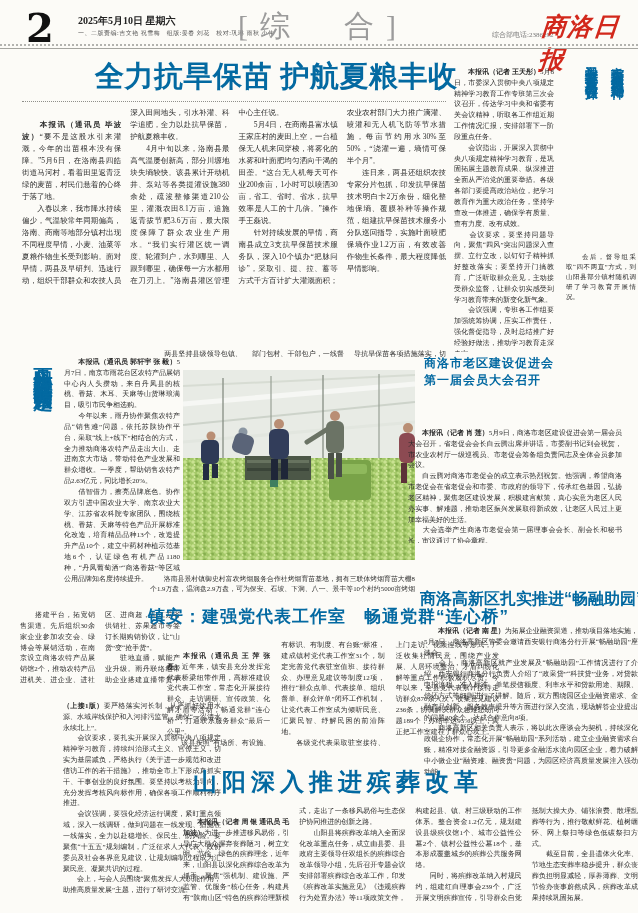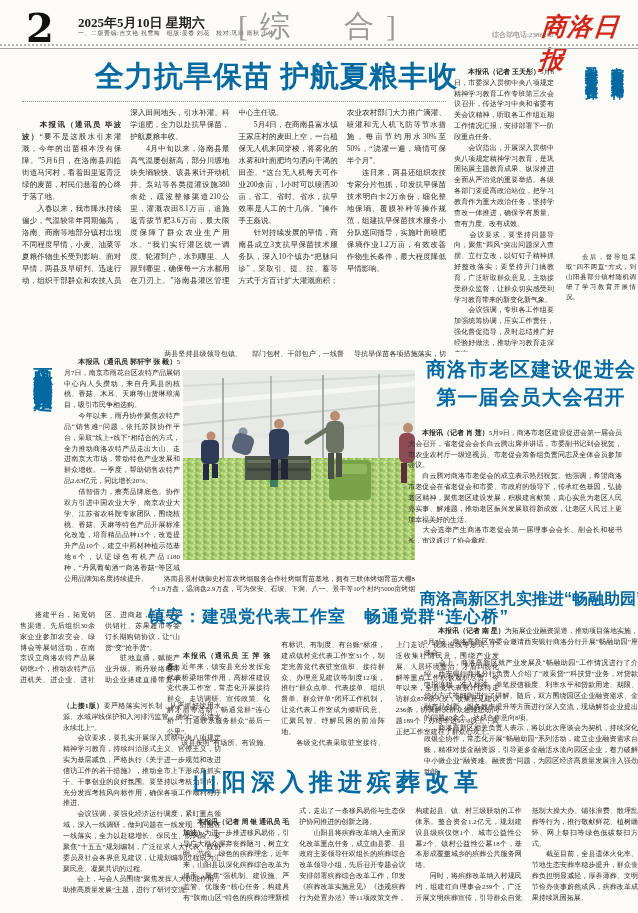--- a/index.html
+++ b/index.html
@@ -1,21 +1,21 @@
 <!DOCTYPE html>
 <html><head>
 <meta charset="utf-8">
 <style>
   html,body{margin:0;padding:0;background:#d9d9d6;}
   .page{position:relative;width:638px;height:913px;margin:0 auto;background:#fcfbf7;
         font-family:"Liberation Serif",serif;color:#262626;overflow:hidden;}
   .abs{position:absolute;}
   
   .pagenum{left:26px;top:4px;font-size:40px;font-weight:bold;font-family:"DejaVu Serif",serif;color:#111;}
-  .date{left:78px;top:14px;font-size:13px;font-weight:bold;color:#222;}
+  .date{left:78px;top:14px;font-size:10px;font-weight:bold;color:#222;}
   .credits{left:78px;top:29px;font-size:6px;color:#555;letter-spacing:.5px;}
   .section{left:238px;top:6px;font-size:30px;color:#9b9b9b;letter-spacing:12px;font-weight:400;}
   .phone{left:484px;top:30px;font-size:7px;color:#777;margin-left:8px;}
   .masthead{left:540px;top:10px;font-size:25px;font-weight:bold;font-style:italic;color:#d2281c;
             font-family:"Liberation Serif",serif;transform:skewX(-5deg);letter-spacing:1px;}
   .hrule-dot{left:0;top:44px;width:638px;border-top:2px dotted #b3b3af;height:0;}
   .hrule-solid{left:0;top:48px;width:638px;border-top:1px solid #a5a5a0;height:0;}
   
   .t{font-size:7px;line-height:1.55;text-align:justify;overflow:hidden;white-space:pre-line;color:#2b2b2b;}
   .b{font-weight:bold;}
@@ -37,21 +37,21 @@
   .yd-headline{left:22px;top:352px;width:36px;height:254px;writing-mode:vertical-rl;
                font-size:19px;letter-spacing:2px;line-height:1.6;}
   .yd-body{left:64px;top:346px;width:116px;height:258px;}
   .yd-tail{left:20px;top:610px;width:160px;height:76px;column-count:2;column-gap:10px;}
   
   .photo{left:183px;top:370px;width:232px;height:190px;background:#e7eae4;}
   .photo svg{display:block;width:100%;height:100%;}
   .caption{left:150px;top:564px;width:265px;height:32px;font-size:6.8px;line-height:1.5;}
   .credit{font-weight:bold;}
   
-  .lq-headline{left:424px;top:355px;width:214px;text-align:center;font-size:20px;line-height:1.4;letter-spacing:1px;}
+  .lq-headline{left:424px;top:355px;width:214px;font-size:12px;line-height:1.4;letter-spacing:1px;}
   .lq-body{left:408px;top:417px;width:214px;height:126px;}
   
   .cr-headline{left:420px;top:589px;width:218px;text-align:center;font-size:16px;white-space:nowrap;}
   .cr-body{left:424px;top:615px;width:214px;height:187px;}
   
   .za-headline{left:148px;top:605px;width:332px;text-align:center;font-size:17px;letter-spacing:1px;white-space:nowrap;}
   .za-body{left:148px;top:640px;width:332px;height:122px;column-count:3;column-gap:11px;margin-left:19px;}
   
   .jump{left:20px;top:690px;width:158px;height:220px;margin-left:43px;}
   

